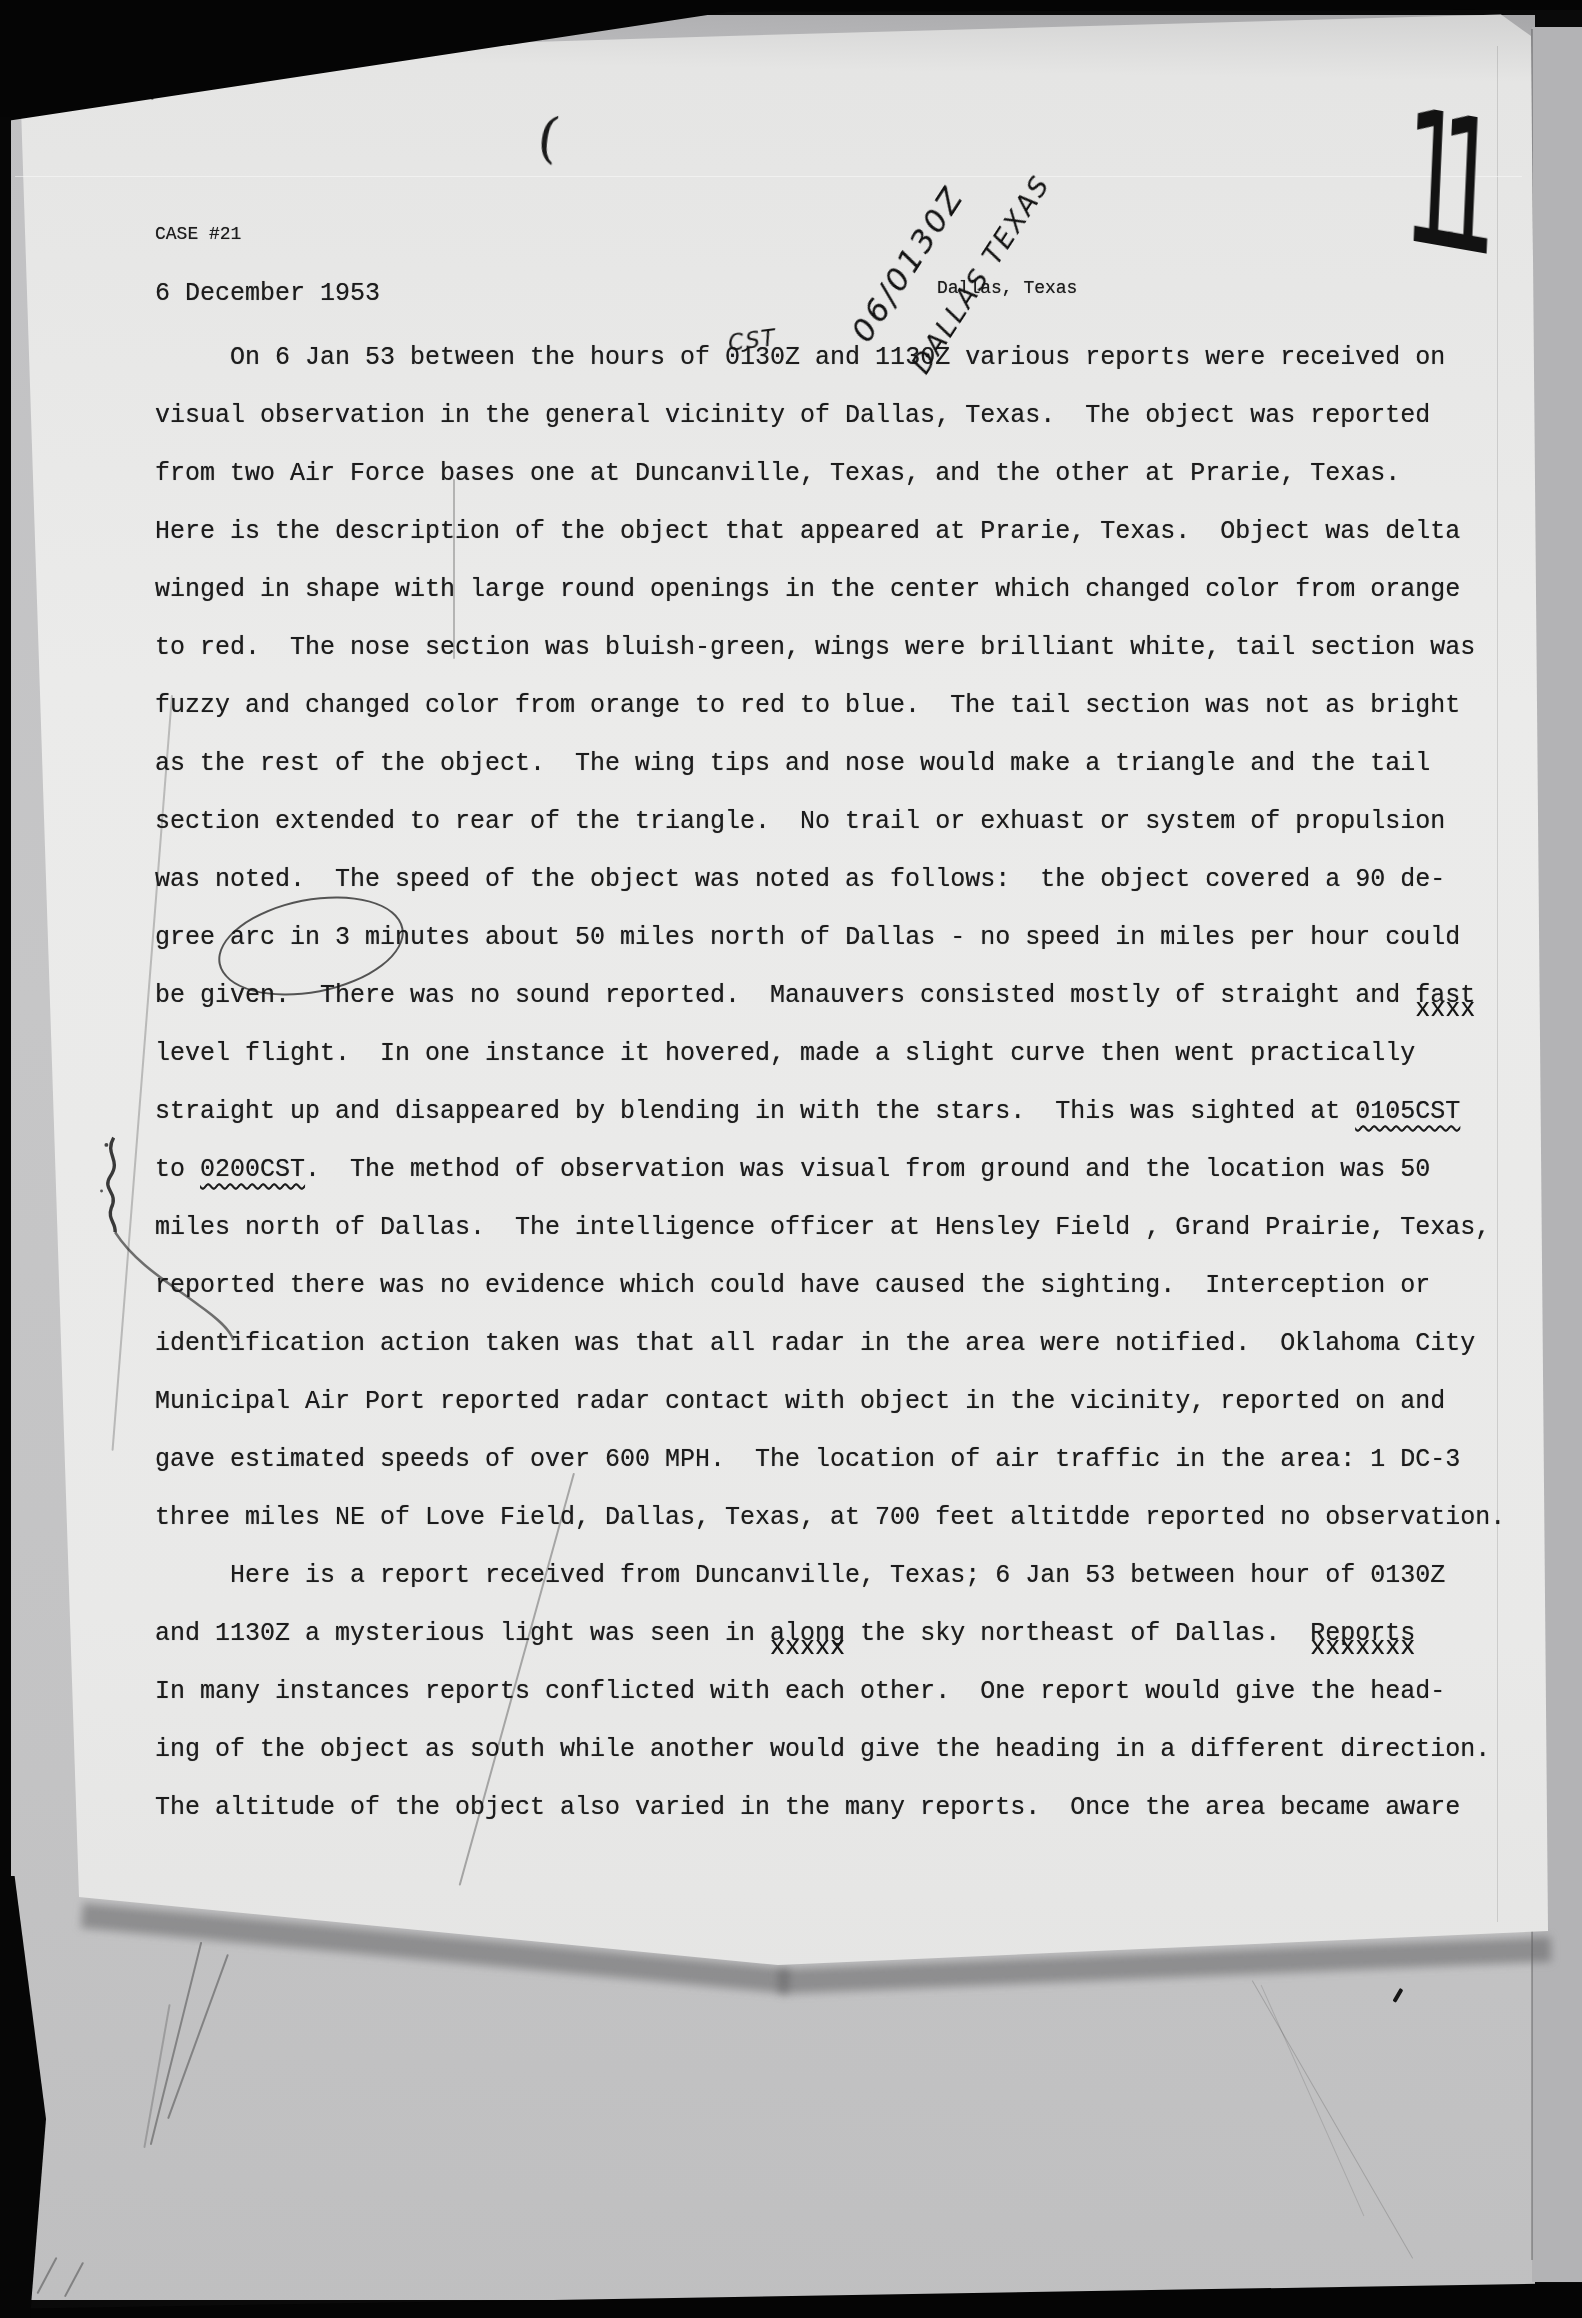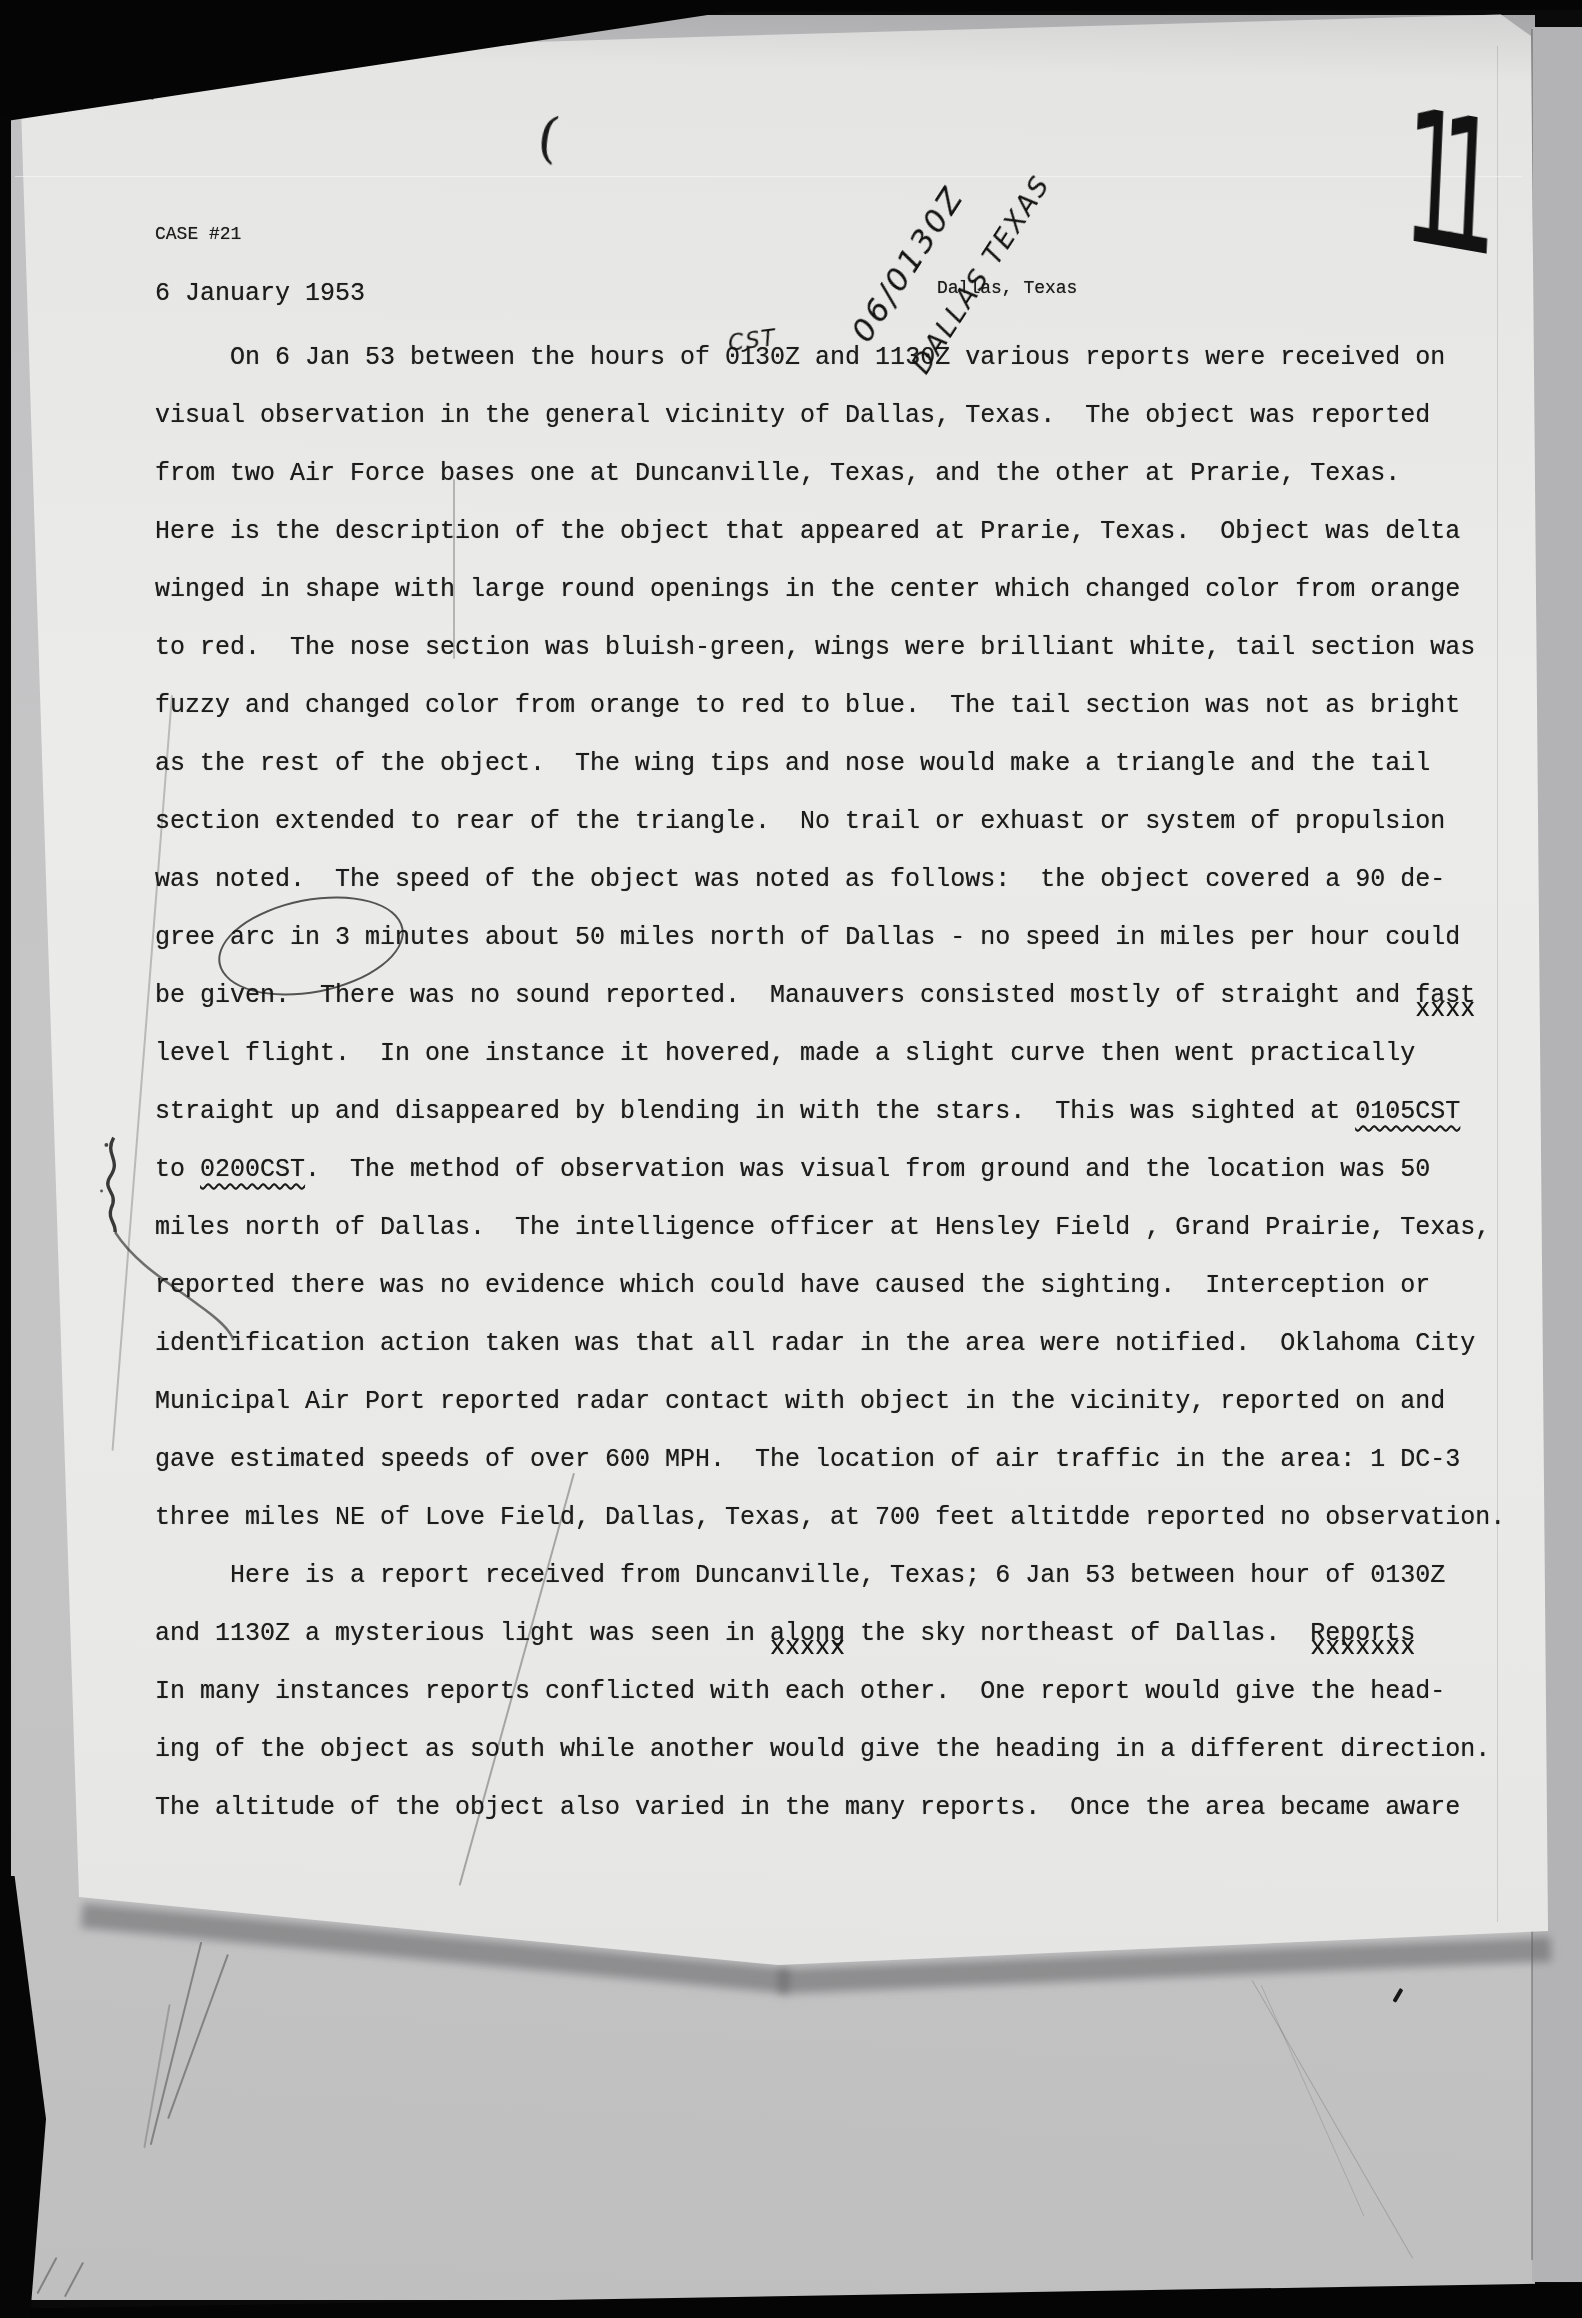--- a/index.html
+++ b/index.html
@@ -90,21 +90,21 @@
 
   <div class="crease" style="left:453px;top:479px;width:1.5px;height:180px;"></div>
   <div class="crease" style="left:573px;top:1473px;width:1.5px;height:428px;transform:rotate(15.5deg);background:rgba(40,40,40,.35);"></div>
   <div class="crease" style="left:171px;top:695px;width:1.5px;height:758px;transform:rotate(4.5deg);background:rgba(40,40,40,.25);"></div>
 
   <div class="mark soft" style="left:196px;top:10.7px;width:2.4px;height:63px;transform:rotate(11deg);"></div>
   <div class="mark soft" style="left:146px;top:73px;width:1.9px;height:28px;transform:rotate(-24deg);opacity:.75;"></div>
   <div class="mark soft" style="left:72px;top:68px;width:3.4px;height:4.4px;border-radius:50%;opacity:.8;"></div>
 
   <div class="typed case-number">CASE #21</div>
-  <div class="typed doc-date">6 January 1953</div>
+  <div class="typed doc-date">6 December 1953</div>
   <div class="typed doc-location">Dallas, Texas</div>
 
   <div class="typed body-text"><div class="tline"><span>     On 6 Jan 53 between the hours of </span><span class="seg-cst-above" data-above="CST">0130Z</span><span> and 1130Z various reports were received on</span></div><div class="tline"><span>visual observation in the general vicinity of Dallas, Texas.  The object was reported</span></div><div class="tline"><span>from two Air Force bases one at Duncanville, Texas, and the other at Prarie, Texas.</span></div><div class="tline"><span>Here is the description of the object that appeared at Prarie, Texas.  Object was delta</span></div><div class="tline"><span>winged in shape with large round openings in the center which changed color from orange</span></div><div class="tline"><span>to red.  The nose section was bluish-green, wings were brilliant white, tail section was</span></div><div class="tline"><span>fuzzy and changed color from orange to red to blue.  The tail section was not as bright</span></div><div class="tline"><span>as the rest of the object.  The wing tips and nose would make a triangle and the tail</span></div><div class="tline"><span>section extended to rear of the triangle.  No trail or exhuast or system of propulsion</span></div><div class="tline"><span>was noted.  The speed of the object was noted as follows:  the object covered a 90 de-</span></div><div class="tline"><span>gree arc </span><span class="seg-circled">in 3</span><span> minutes about 50 miles north of Dallas - no speed in miles per hour could</span></div><div class="tline"><span>be given.  There was no sound reported.  Manauvers consisted mostly of straight and </span><span class="seg-overtype" data-over="xxxx">fast</span></div><div class="tline"><span>level flight.  In one instance it hovered, made a slight curve then went practically</span></div><div class="tline"><span>straight up and disappeared by blending in with the stars.  This was sighted at </span><span class="seg-wavy">0105CST</span></div><div class="tline"><span>to </span><span class="seg-wavy">0200CST</span><span>.  The method of observation was visual from ground and the location was 50</span></div><div class="tline"><span>miles north of Dallas.  The intelligence officer at Hensley Field , Grand Prairie, Texas,</span></div><div class="tline"><span>reported there was no evidence which could have caused the sighting.  Interception or</span></div><div class="tline"><span>identification action taken was that all radar in the area were notified.  Oklahoma City</span></div><div class="tline"><span>Municipal Air Port reported radar contact with object in the vicinity, reported on and</span></div><div class="tline"><span>gave estimated speeds of over 600 MPH.  The location of air traffic in the area: 1 DC-3</span></div><div class="tline"><span>three miles NE of Love Field, Dallas, Texas, at 700 feet altitdde reported no observation.</span></div><div class="tline"><span>     Here is a report received from Duncanville, Texas; 6 Jan 53 between hour of 0130Z</span></div><div class="tline"><span>and 1130Z a mysterious light was seen in </span><span class="seg-overtype" data-over="xxxxx">along</span><span> the sky northeast of Dallas.  </span><span class="seg-overtype" data-over="xxxxxxx">Reports</span></div><div class="tline"><span>In many instances reports conflicted with each other.  One report would give the head-</span></div><div class="tline"><span>ing of the object as south while another would give the heading in a different direction.</span></div><div class="tline"><span>The altitude of the object also varied in the many reports.  Once the area became aware</span></div></div>
 
   <div class="hand page-number">11</div>
   <div class="hand route-note-1">06/0130Z</div>
   <div class="hand route-note-2">DALLAS TEXAS</div>
   <div class="hand paren-mark">(</div>
 
   <svg style="position:absolute;left:87px;top:1118px;" width="194" height="243" viewBox="0 0 400 500">

